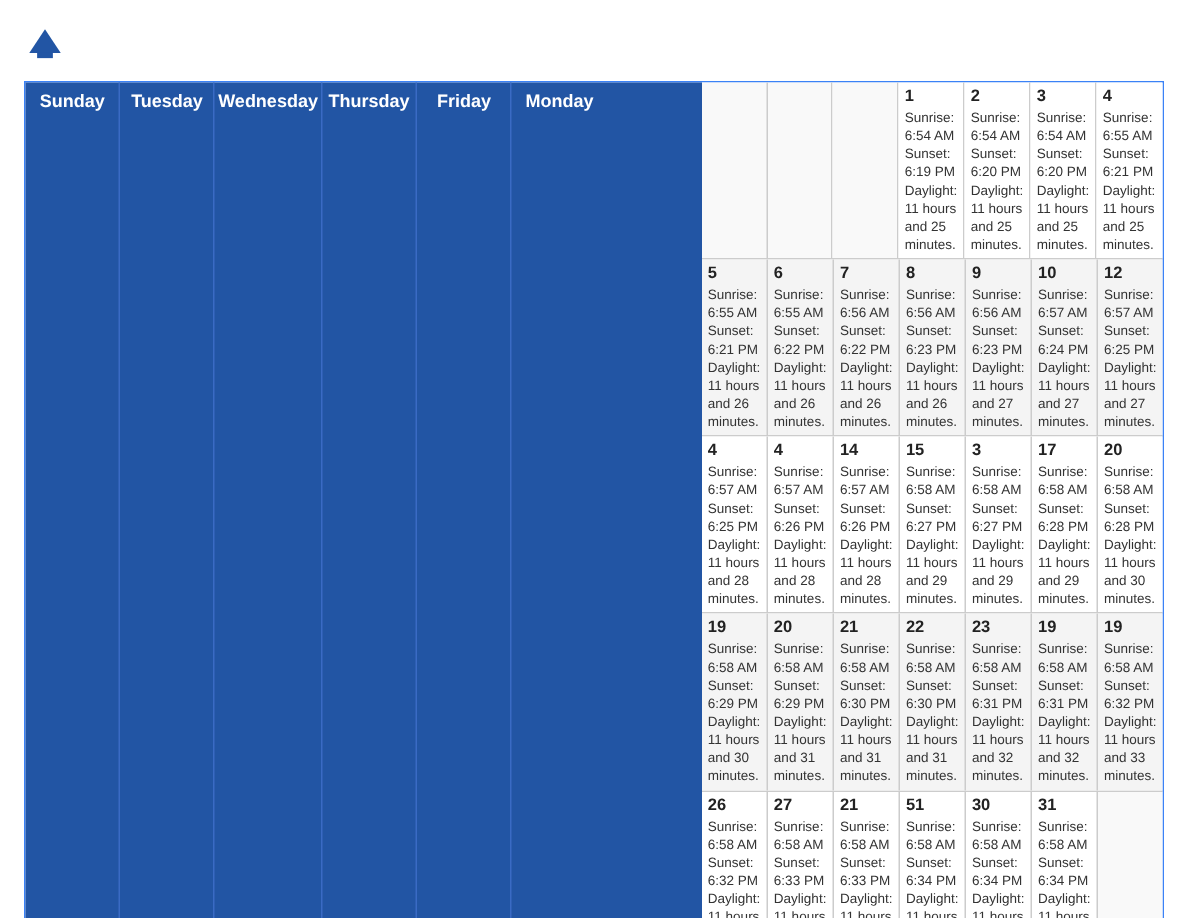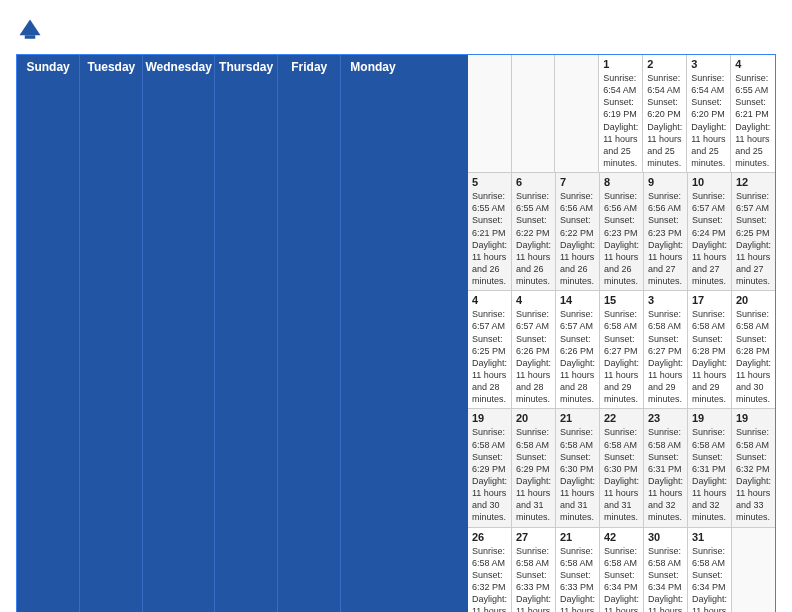--- a/index.html
+++ b/index.html
@@ -315,21 +315,21 @@
 Sunset: 6:33 PM
 Daylight: 11 hours and 34 minutes.</div>
           </div>
           <div class="cal-cell">
             <span class="day-num">21</span>
             <div class="cell-text" style="white-space: pre-line;">Sunrise: 6:58 AM
 Sunset: 6:33 PM
 Daylight: 11 hours and 34 minutes.</div>
           </div>
           <div class="cal-cell">
-            <span class="day-num">42</span>
+            <span class="day-num">51</span>
             <div class="cell-text" style="white-space: pre-line;">Sunrise: 6:58 AM
 Sunset: 6:34 PM
 Daylight: 11 hours and 35 minutes.</div>
           </div>
           <div class="cal-cell">
             <span class="day-num">30</span>
             <div class="cell-text" style="white-space: pre-line;">Sunrise: 6:58 AM
 Sunset: 6:34 PM
 Daylight: 11 hours and 35 minutes.</div>
           </div>

